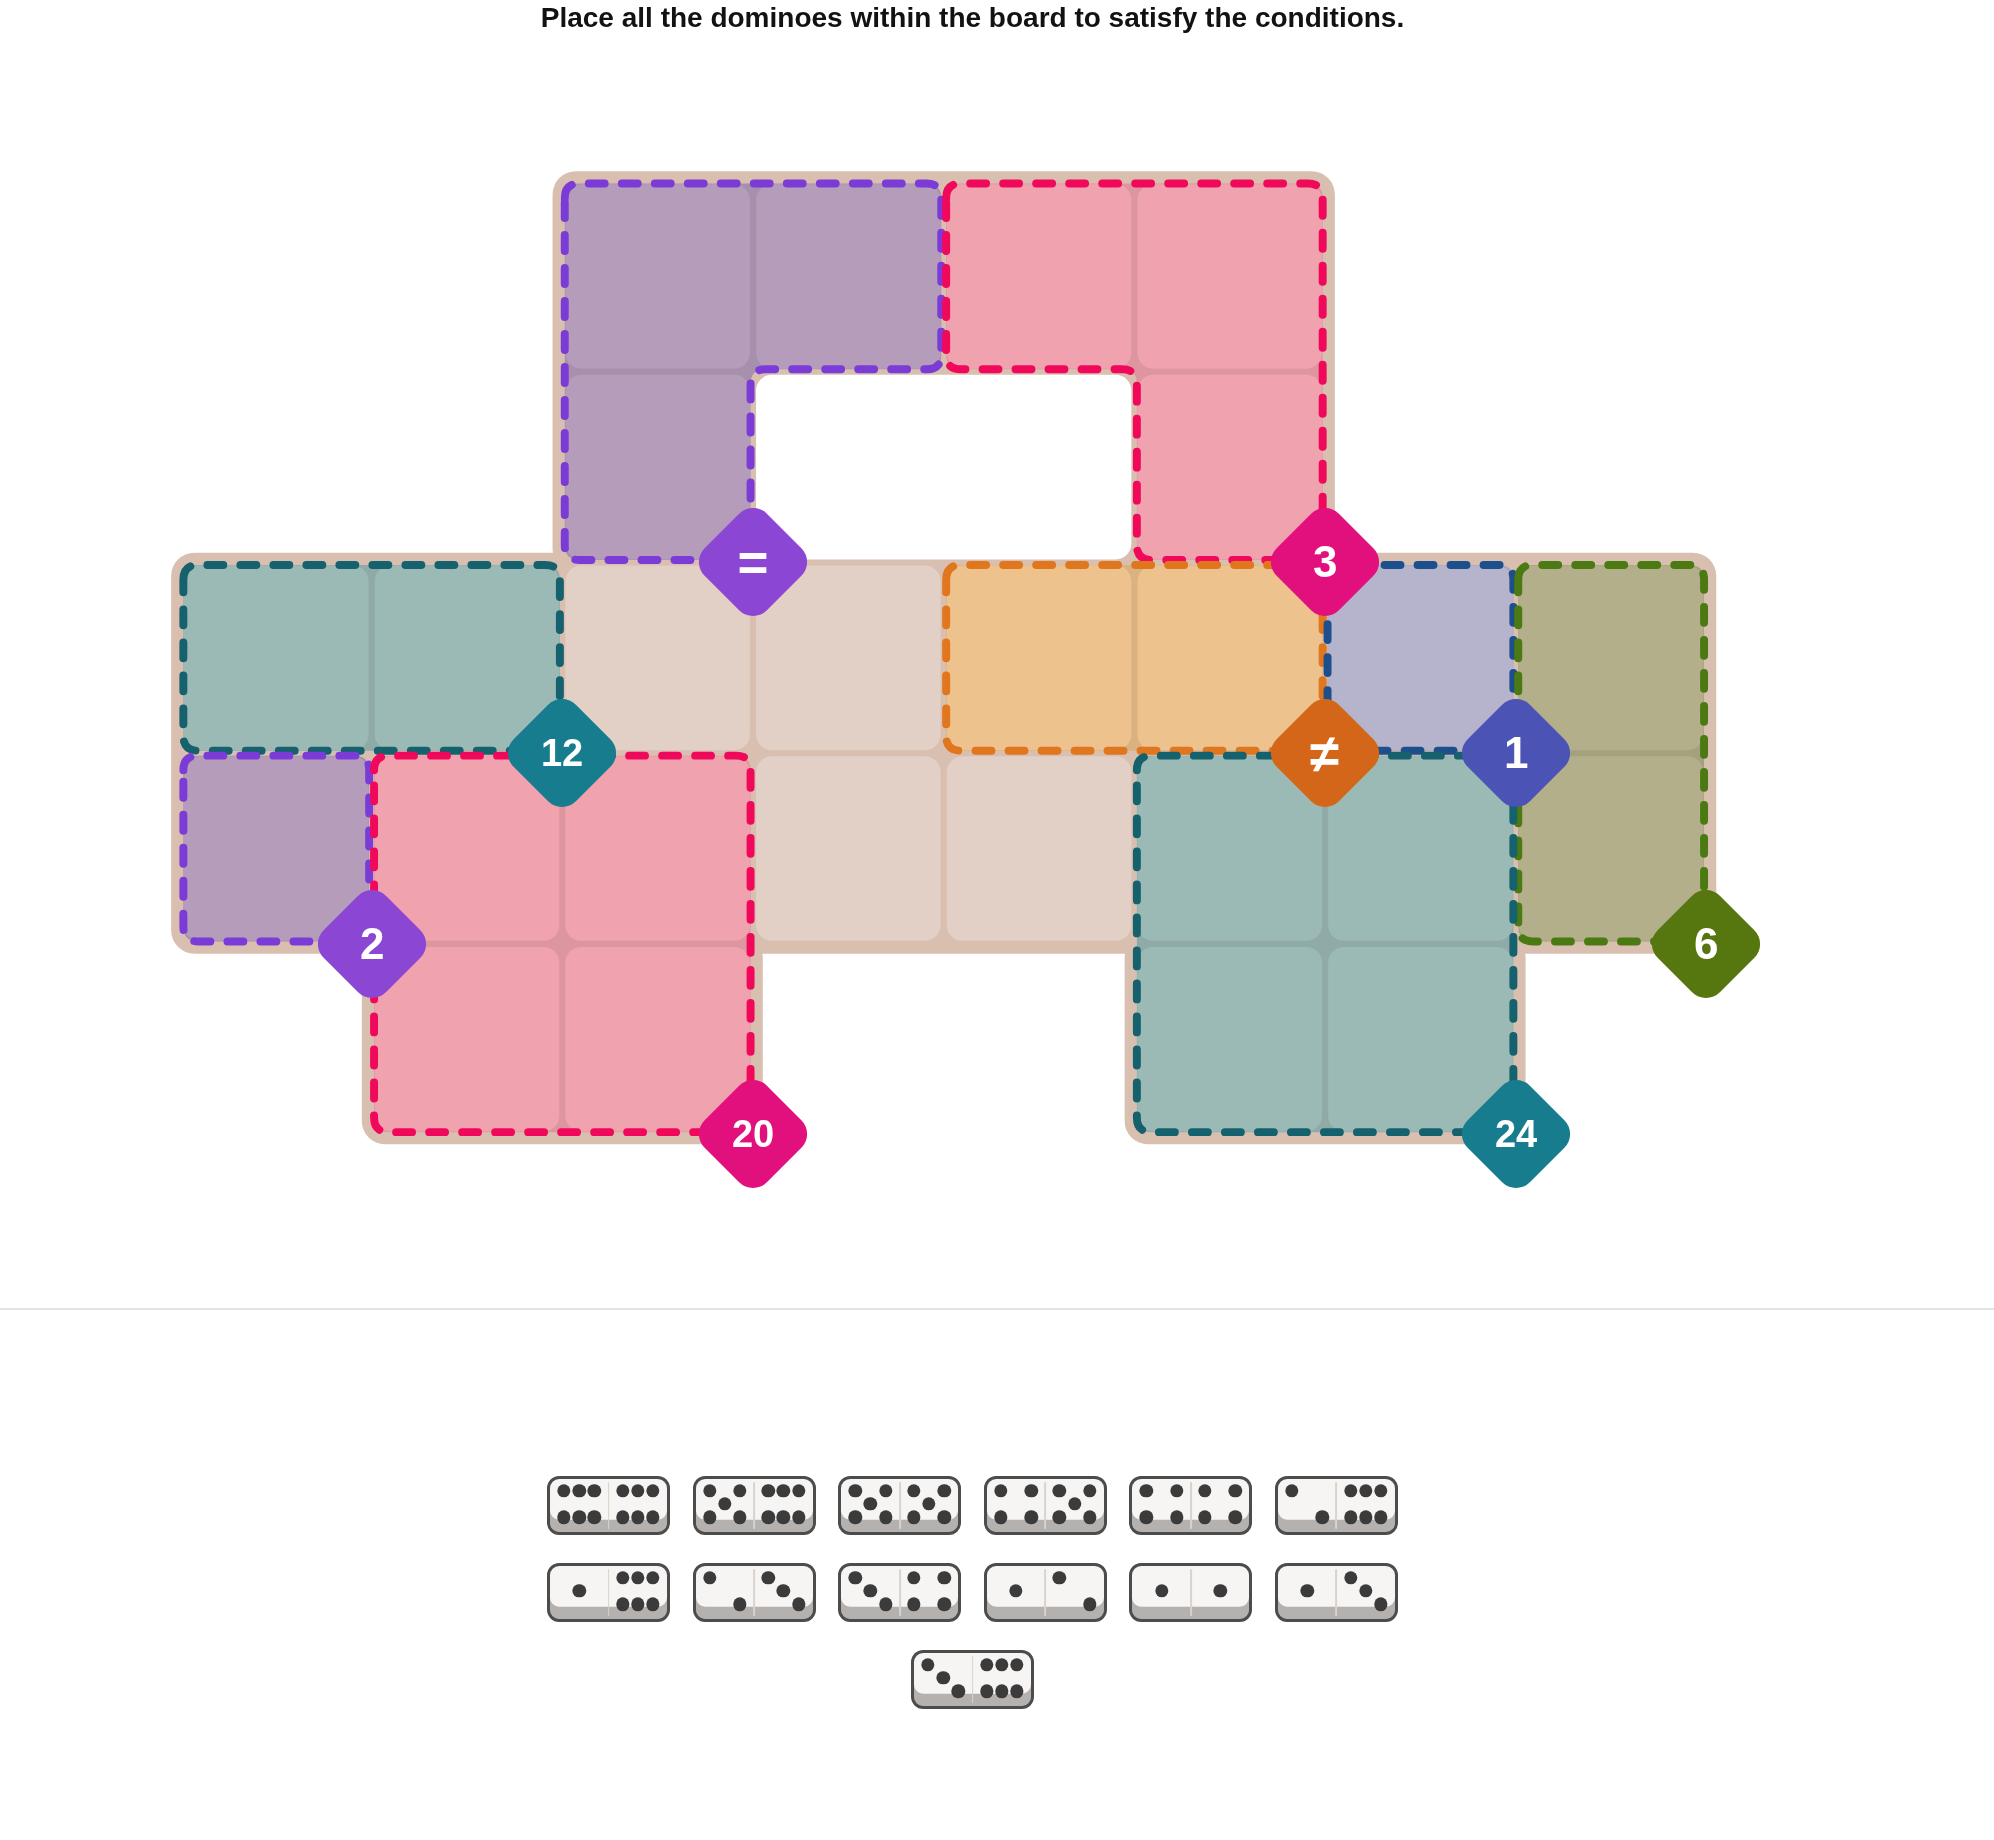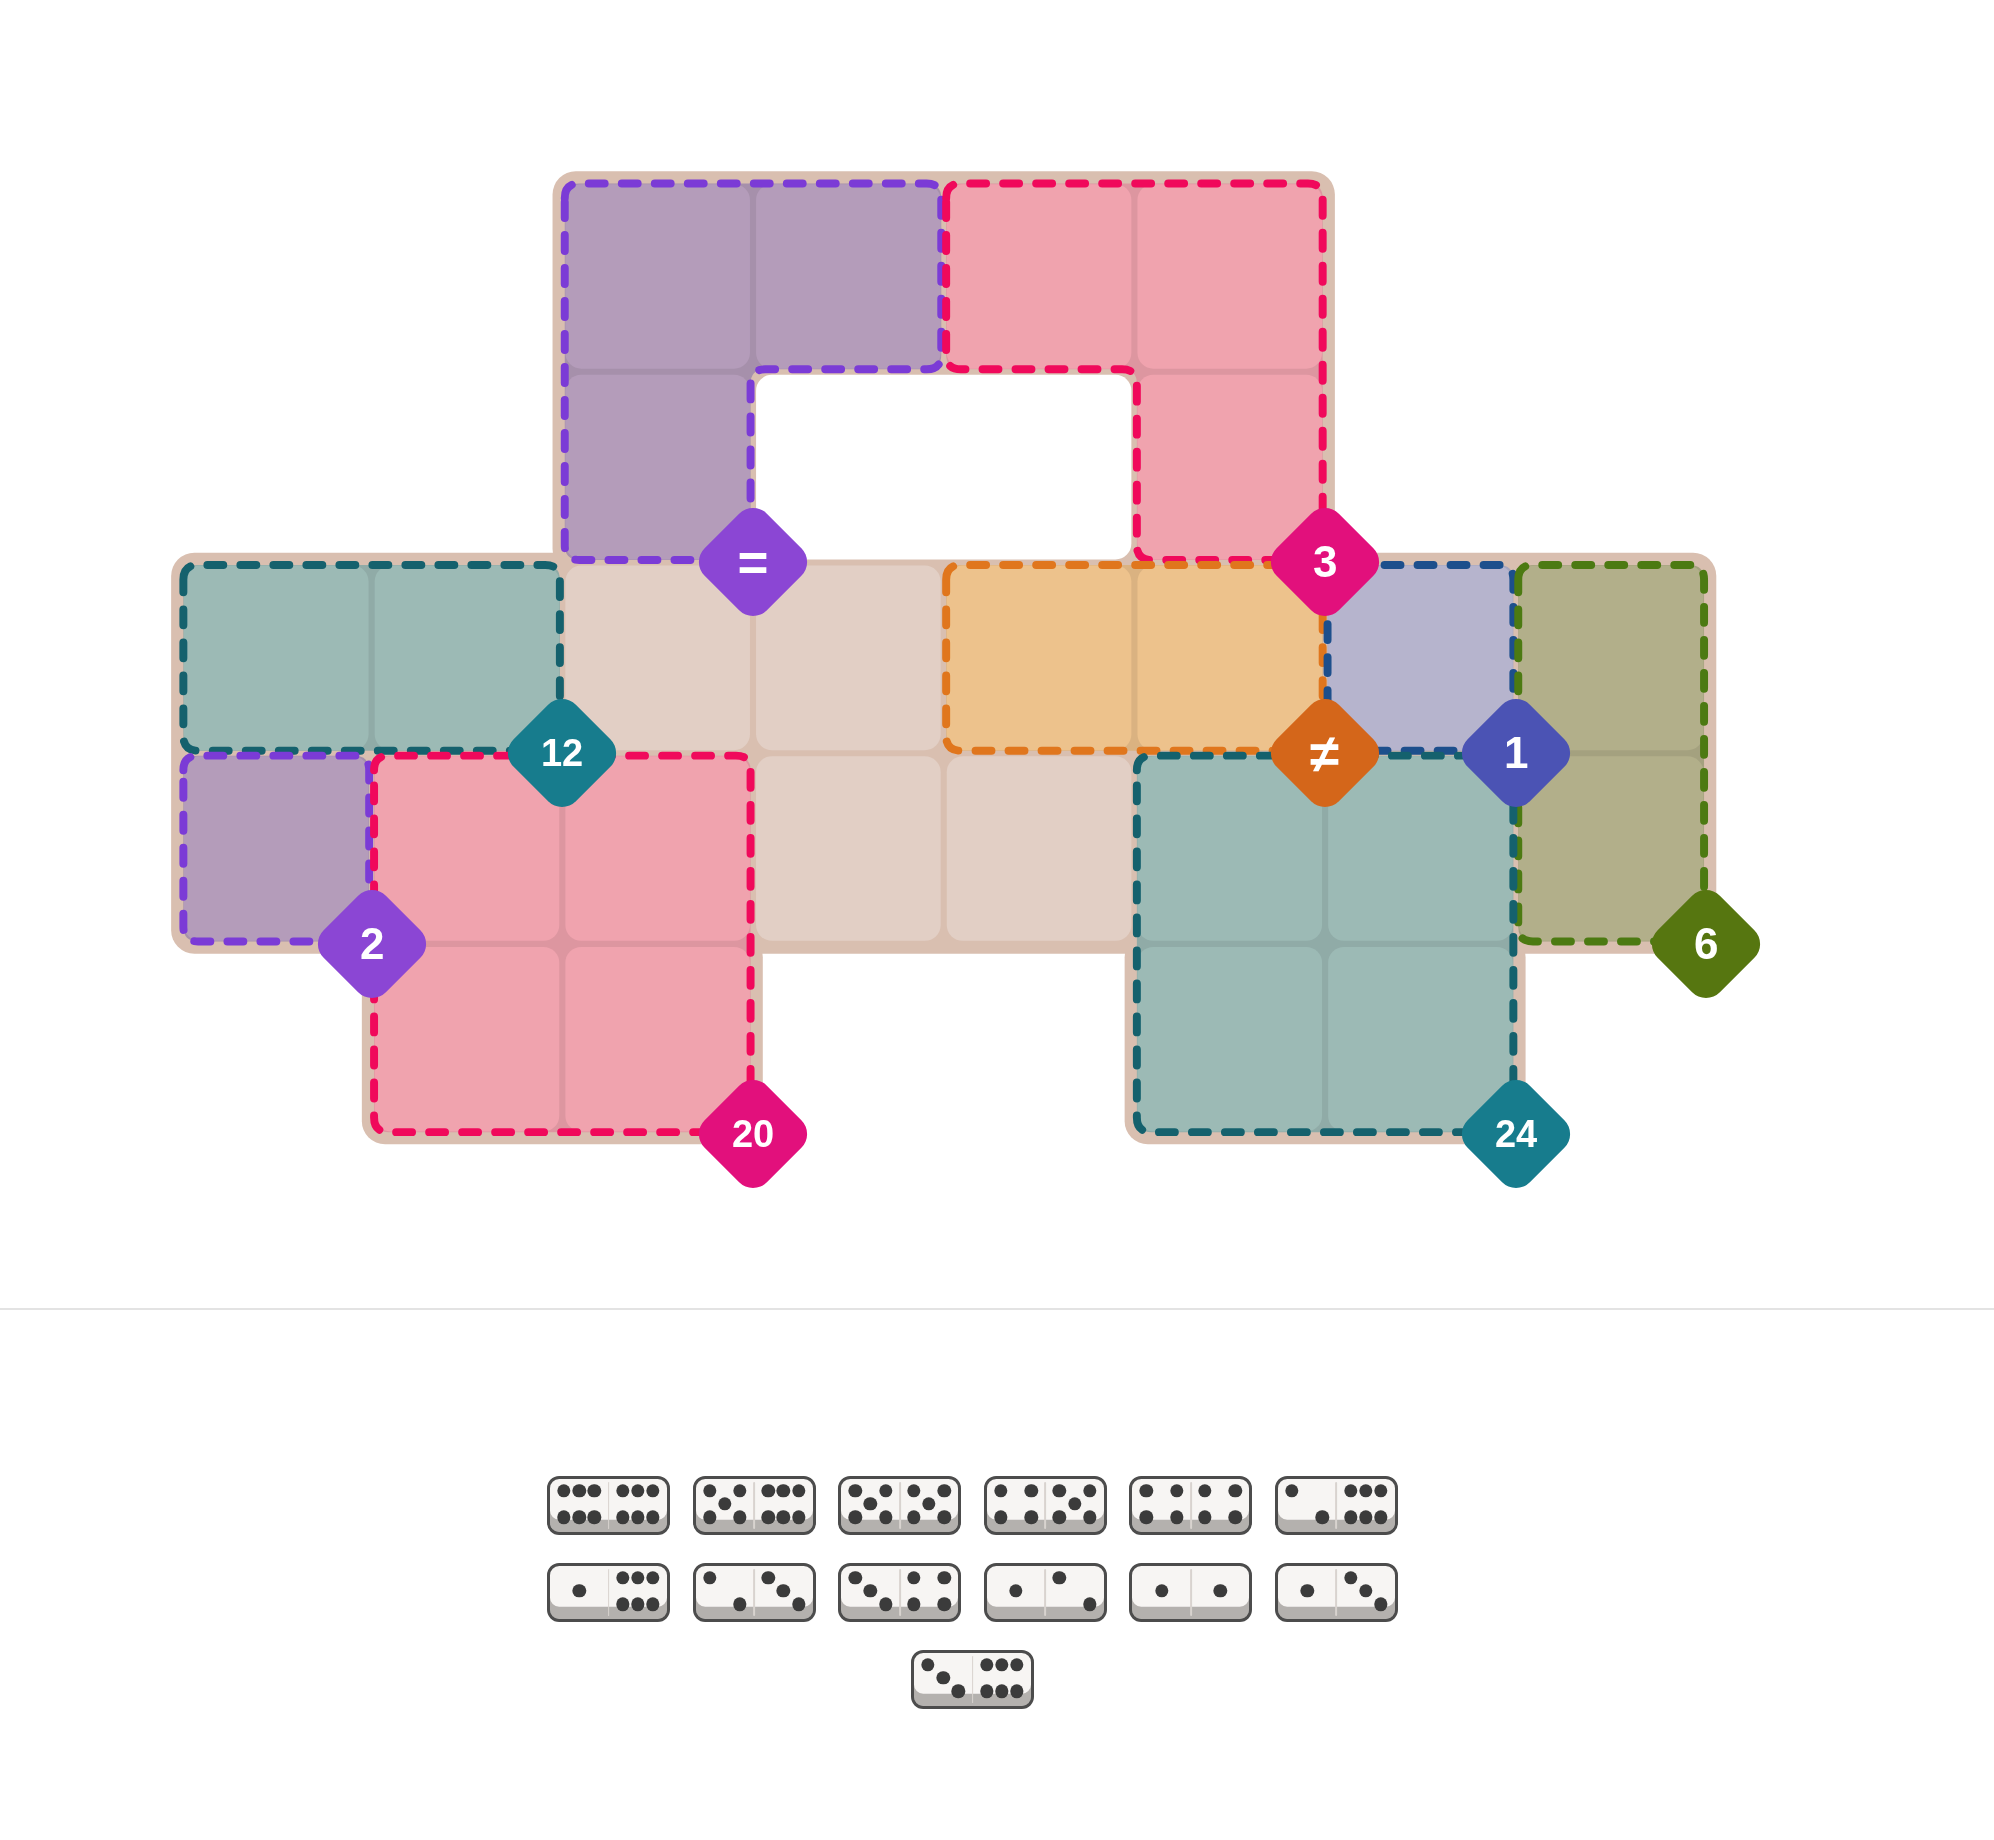--- a/index.html
+++ b/index.html
@@ -40,20 +40,21 @@
   .half{flex:1;position:relative;}
   .pip{
     position:absolute;width:13.4px;height:13.4px;border-radius:50%;
     transform:translate(-50%,-50%);
   }
 </style>
 </head>
 <body>
 
 <div class="stage">
+  <h1 class="title">Place all the dominoes within the board to satisfy the conditions.</h1>
   <div id="board">
       <svg width="1995" height="1290" viewBox="0 0 3264 2110">
         <rect x="904" y="280" width="1280" height="656" rx="38" fill="#d9bfb0"></rect>
         <rect x="280" y="904" width="2528" height="656" rx="38" fill="#d9bfb0"></rect>
         <rect x="592" y="1528" width="656" height="344" rx="38" fill="#d9bfb0"></rect>
         <rect x="1840" y="1528" width="656" height="344" rx="38" fill="#d9bfb0"></rect>
         <rect x="1237" y="613" width="614" height="302" rx="26" fill="#ffffff"></rect>
         <path d="M924 324 Q924 300 948 300 L1516 300 Q1540 300 1540 324 L1540 580 Q1540 604 1516 604 L1252 604 Q1228 604 1228 628 L1228 892 Q1228 916 1204 916 L948 916 Q924 916 924 892 Z" fill="#a690ab"></path>
         <path d="M1548 324 Q1548 300 1572 300 L2140 300 Q2164 300 2164 324 L2164 892 Q2164 916 2140 916 L1884 916 Q1860 916 1860 892 L1860 628 Q1860 604 1836 604 L1572 604 Q1548 604 1548 580 Z" fill="#dd96a0"></path>
         <path d="M300 948 Q300 924 324 924 L892 924 Q916 924 916 948 L916 1204 Q916 1228 892 1228 L324 1228 Q300 1228 300 1204 Z" fill="#90aba7"></path>

